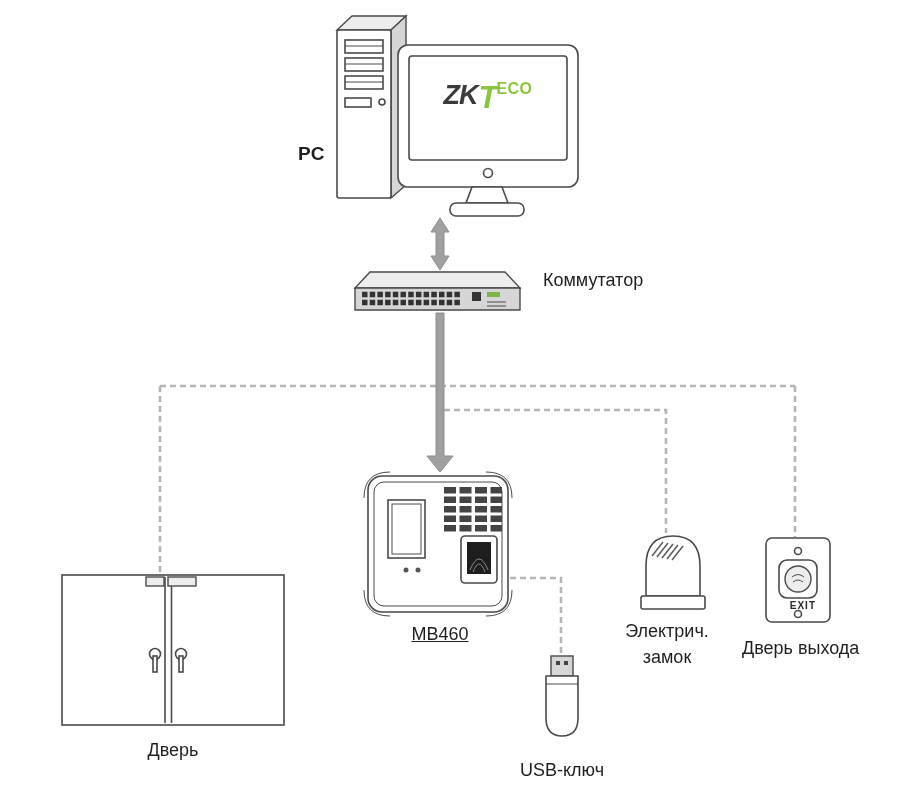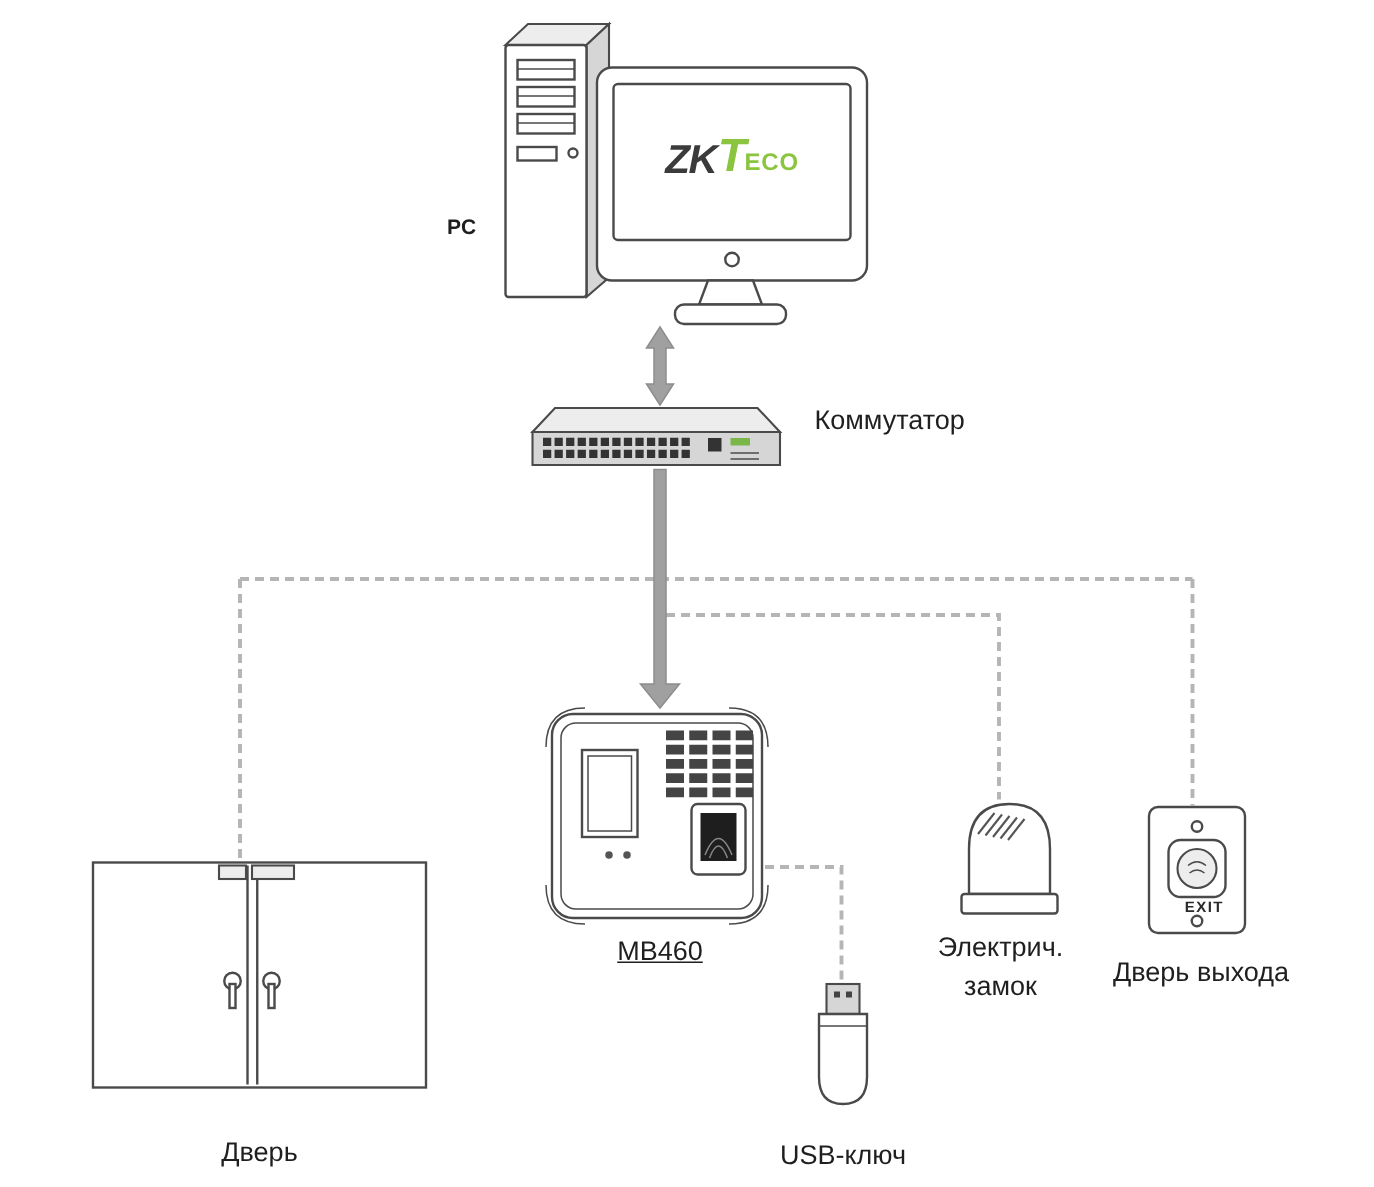--- a/index.html
+++ b/index.html
@@ -13,21 +13,21 @@
   }
   .label.bold{font-weight:bold;}
   .label.center{text-align:center;}
   .badge{
     position:absolute;left:393px;top:337px;width:104px;height:30px;
     background:var(--badge-gray,#909090);border-radius:15px;color:#ffffff;
     font-size:18px;line-height:30px;text-align:center;letter-spacing:0.5px;
   }
   .logo{
     position:absolute;left:428px;top:80px;width:120px;height:42px;
-    display:flex;align-items:flex-end;justify-content:center;
+    display:flex;justify-content:center;
   }
   .logo .zk{
     font-weight:bold;font-style:italic;font-size:27px;color:#3b3b3b;
     letter-spacing:-1px;
   }
   .logo .t{
     font-weight:bold;font-style:italic;font-size:31px;
     color:var(--accent-green,#8bc53f);margin-left:1px;letter-spacing:-1px;
   }
   .logo .eco{
@@ -163,35 +163,35 @@
 
     <g>
       <rect class="grayfill" x="551" y="656" width="22" height="20"></rect>
       <rect x="556" y="661" width="4" height="4" fill="#444444"></rect>
       <rect x="564" y="661" width="4" height="4" fill="#444444"></rect>
       <path class="line" d="M546,676 H578 V718 Q578,736 562,736 Q546,736 546,718 Z"></path>
       <line class="thin" x1="546" y1="684" x2="578" y2="684"></line>
     </g>
   </svg>
 
-  <div class="label bold" style="left:298px;top:143px;font-size:14px;">PC</div>
+  <div class="label bold" style="left:298px;top:143px;font-size:19px;">PC</div>
 
   <div class="logo">
     <span class="zk">ZK</span>
       <span class="t">T</span>
       <span class="eco">ECO</span>
   </div>
 
   <div class="label" style="left:543px;top:270px;">Коммутатор</div>
 
 
   <div class="label center" style="left:405px;top:624px;width:70px;text-decoration:underline;">MB460</div>
 
 
-  <div class="label center" style="left:123px;top:740px;width:100px;margin-top:18px;">Дверь</div>
+  <div class="label center" style="left:123px;top:740px;width:100px;">Дверь</div>
 
   <div class="label center" style="left:617px;top:621px;width:100px;">Электрич.</div>
   <div class="label center" style="left:617px;top:647px;width:100px;">замок</div>
 
   <div class="label" style="left:742px;top:638px;">Дверь выхода</div>
 
   <div class="exit-text">EXIT</div>
 
   <div class="label center" style="left:512px;top:760px;width:100px;">USB-ключ</div>
 

